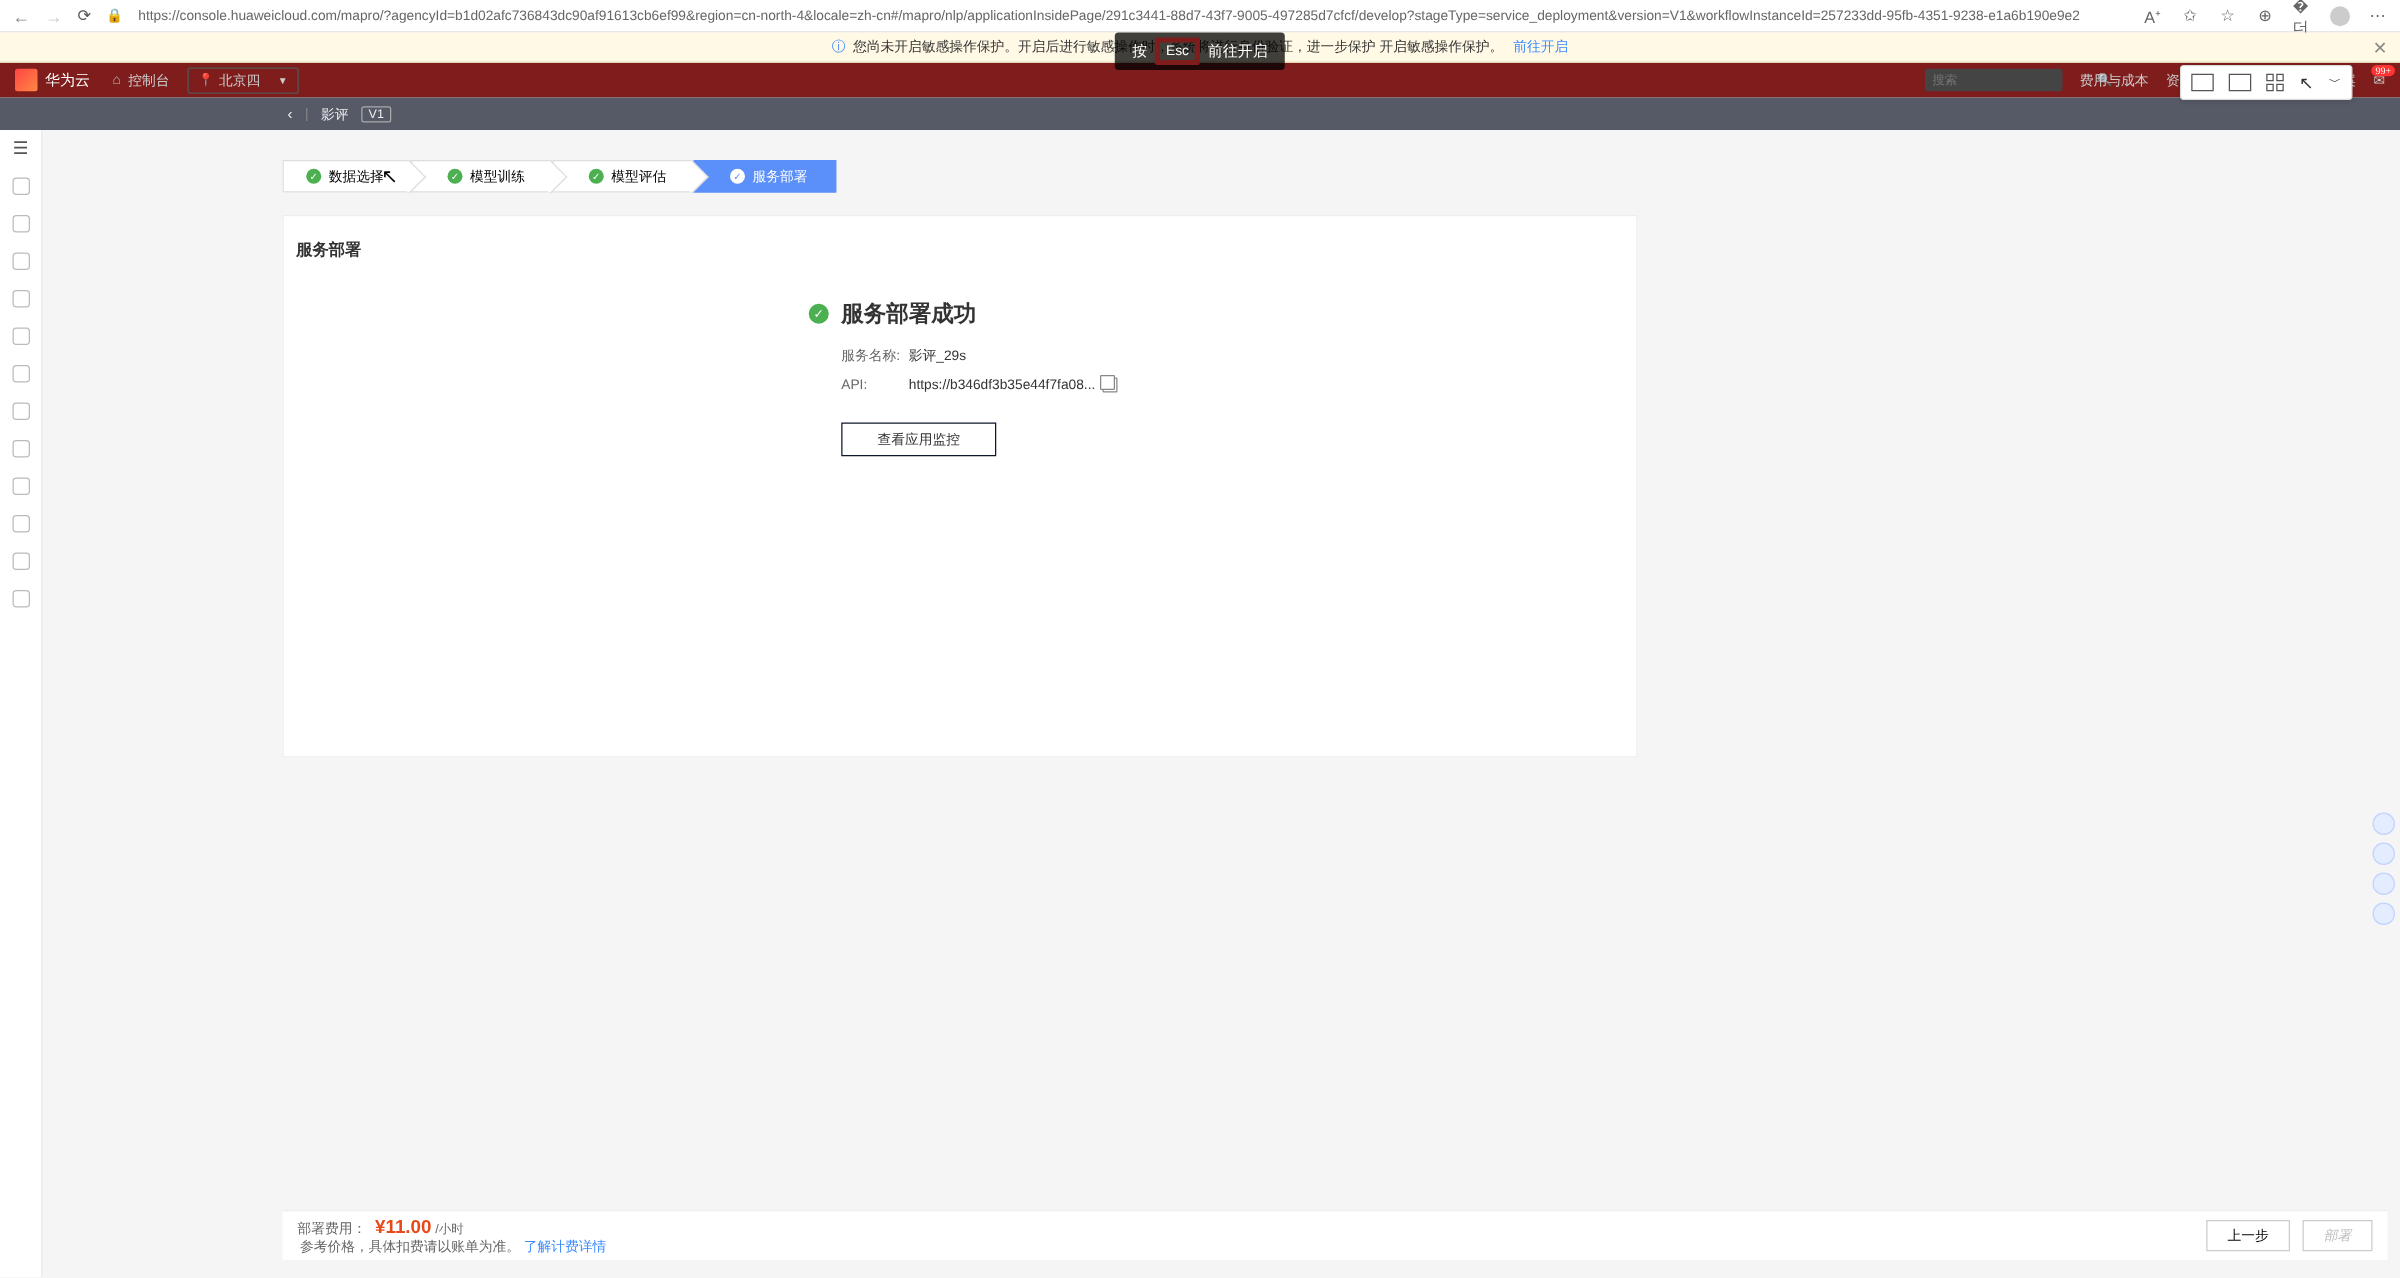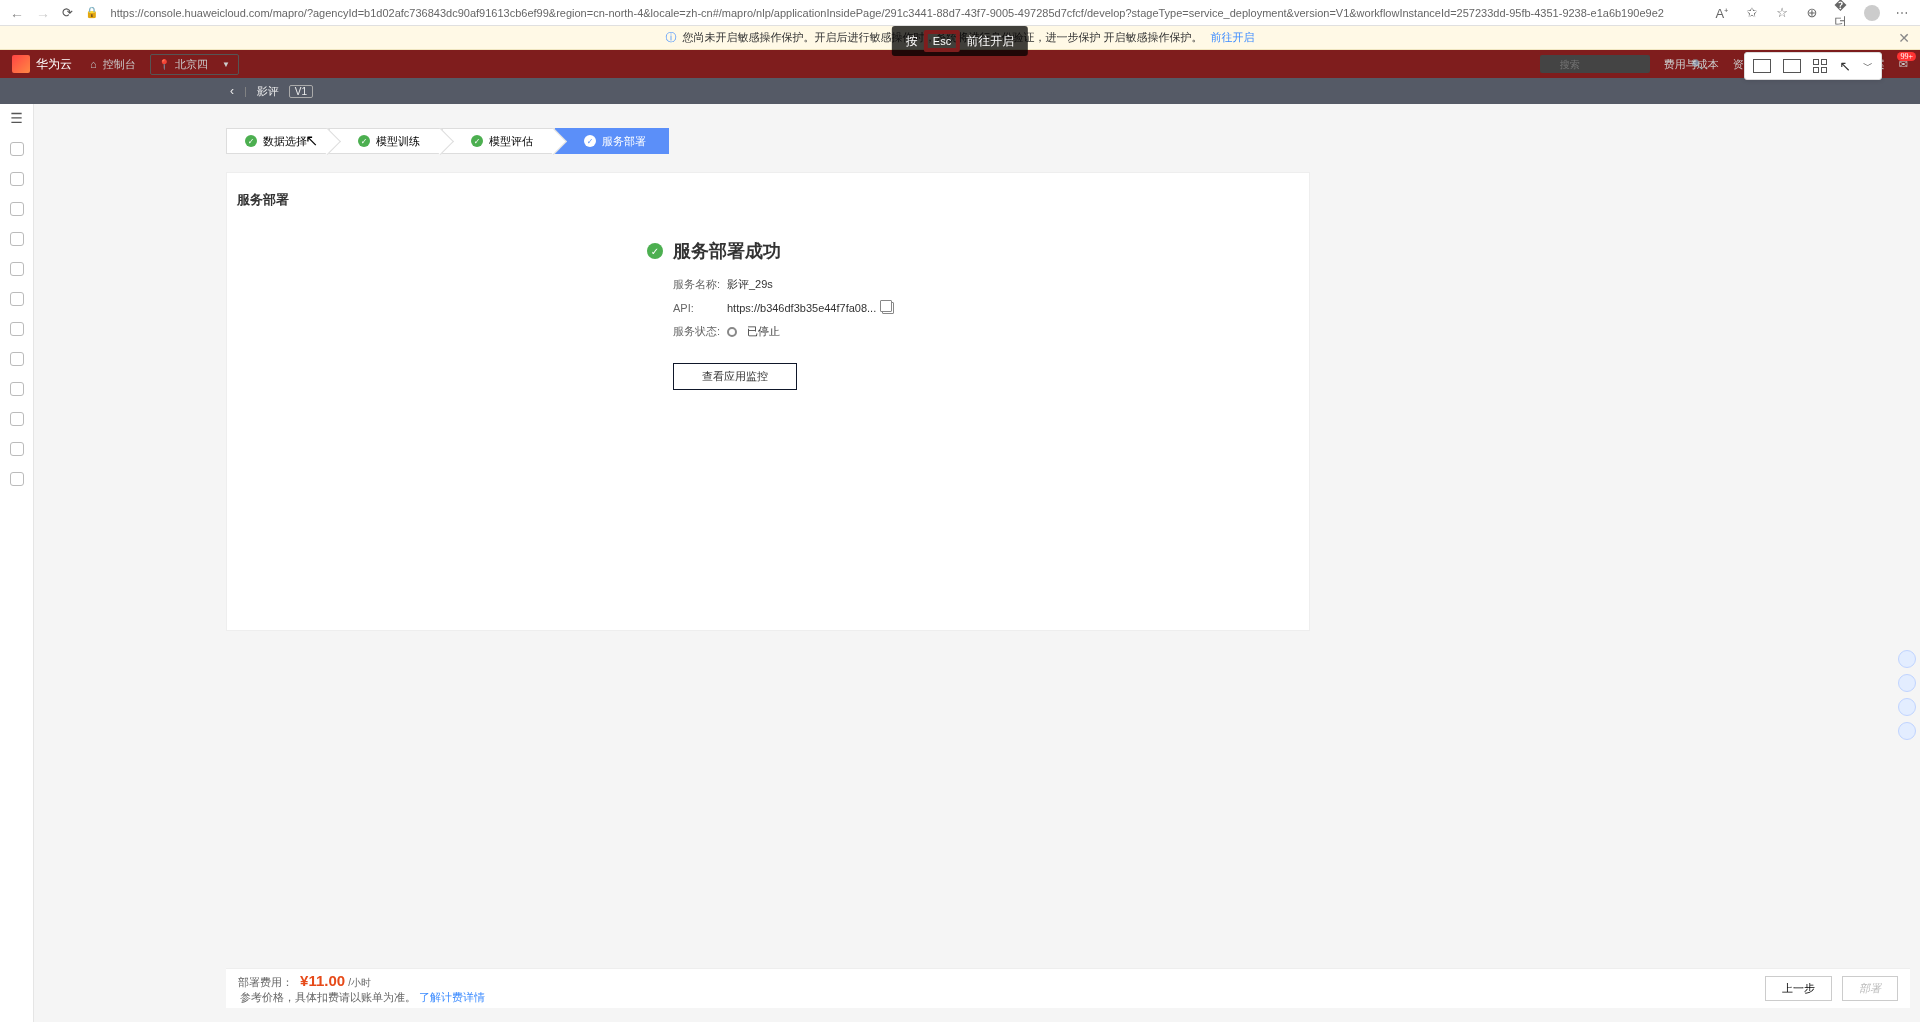--- a/index.html
+++ b/index.html
@@ -29,21 +29,21 @@
 .top-header { height: 28px; background: #7f1d1d; display: flex; align-items: center; padding: 0 12px; color: #ccc; font-size: 11px; }
 .logo-block { display: flex; align-items: center; gap: 6px; }
 .logo { width: 18px; height: 18px; background: linear-gradient(135deg,#ff4444,#ff8844); border-radius: 2px; }
 .brand { color: #fff; font-size: 12px; }
 .home-icon { margin-left: 18px; color: #bbb; }
 .ctrl-link { margin-left: 6px; color: #ccc; }
 .region-sel { margin-left: 14px; display: flex; align-items: center; gap: 4px; border: 1px solid #555; padding: 2px 8px; border-radius: 2px; }
 .region-sel .pin { font-size: 10px; }
 .region-sel .caret { font-size: 8px; margin-left: 10px; }
 .header-right { margin-left: auto; display: flex; align-items: center; gap: 14px; }
-.search-box { width: 110px; height: 18px; background: #444; border-radius: 2px; display: flex; align-items: center; padding: 0 20px; color: #aaa; font-size: 10px; }
+.search-box { width: 110px; height: 18px; background: #444; border-radius: 2px; display: flex; align-items: center; padding: 0 6px; color: #aaa; font-size: 10px; }
 .search-box input { background: transparent; border: none; outline: none; color: #ccc; font-size: 10px; flex: 1; }
 .hdr-link { color: #ccc; font-size: 11px; }
 .mail-badge { position: relative; }
 .mail-badge .badge { position: absolute; top: -6px; right: -8px; background: #ff3333; color: #fff; font-size: 8px; padding: 0 3px; border-radius: 6px; font-family: Liberation Serif, serif; }
 
 
 .sub-header { height: 26px; background: #555a66; display: flex; align-items: center; padding-left: 230px; color: #eee; font-size: 11px; gap: 10px; }
 .sub-header .back { font-size: 12px; }
 .sub-header .divider { color: #888; }
 .version-tag { border: 1px solid #aaa; padding: 0 5px; border-radius: 2px; font-size: 10px; }
@@ -222,27 +222,20 @@
         <span class="info-label">服务名称:</span>
         <span class="info-value">影评_29s</span>
       </div>
       <div class="info-row">
         <span class="info-label">API:</span>
         <span class="info-value">
           <span>https://b346df3b35e44f7fa08...</span>
           <span class="copy-icon"></span>
         </span>
       </div>
-      <div class="info-row">
-        <span class="info-label">服务状态:</span>
-        <span class="info-value">
-          <span class="status-dot"></span>
-          <span>已停止</span>
-        </span>
-      </div>
       <button class="view-btn">查看应用监控</button>
     </div>
   </div>
 </div>
 
 <div class="footer">
   <div>
     <div>
       <span class="cost-label">部署费用：</span>
       <span class="cost-value">¥11.00</span>

